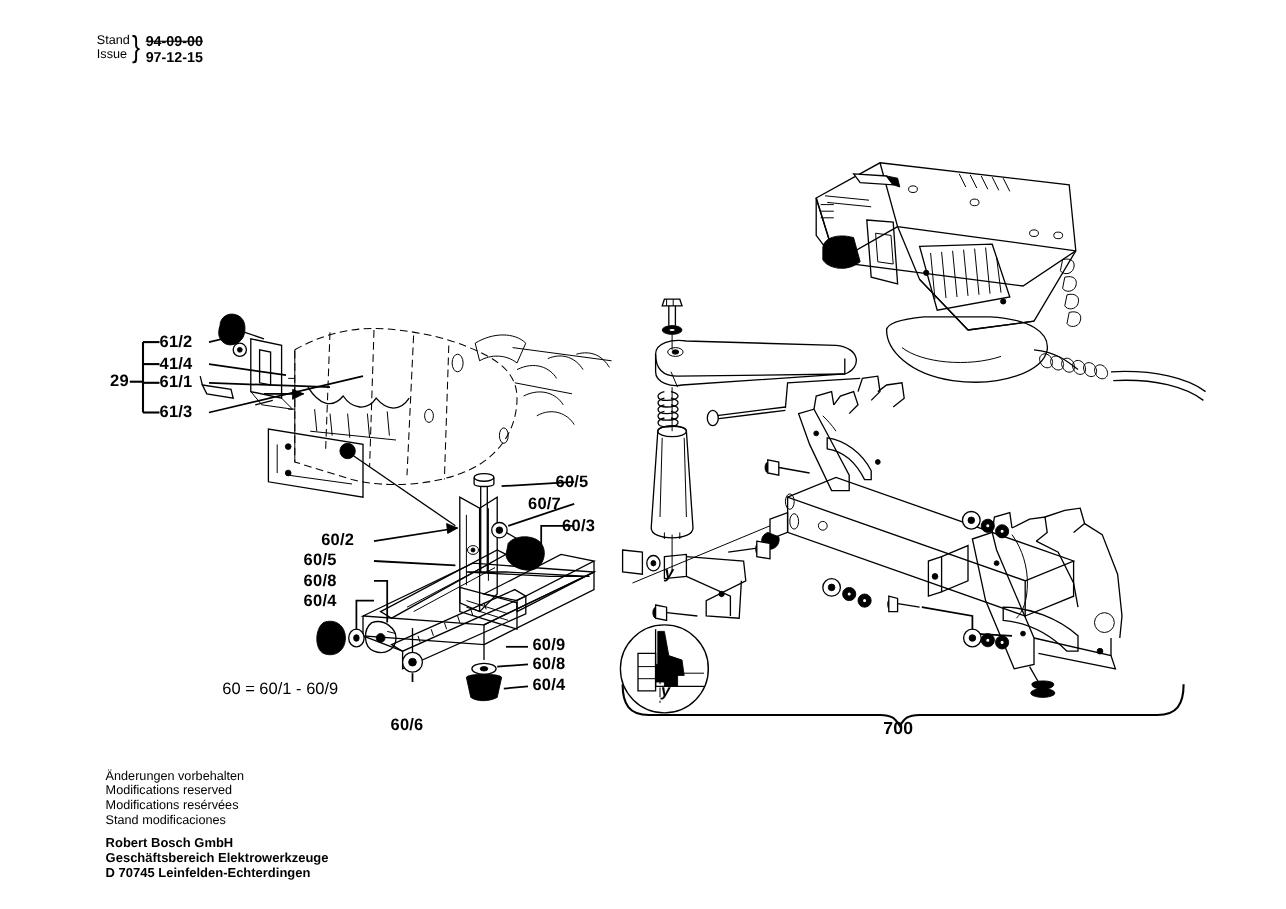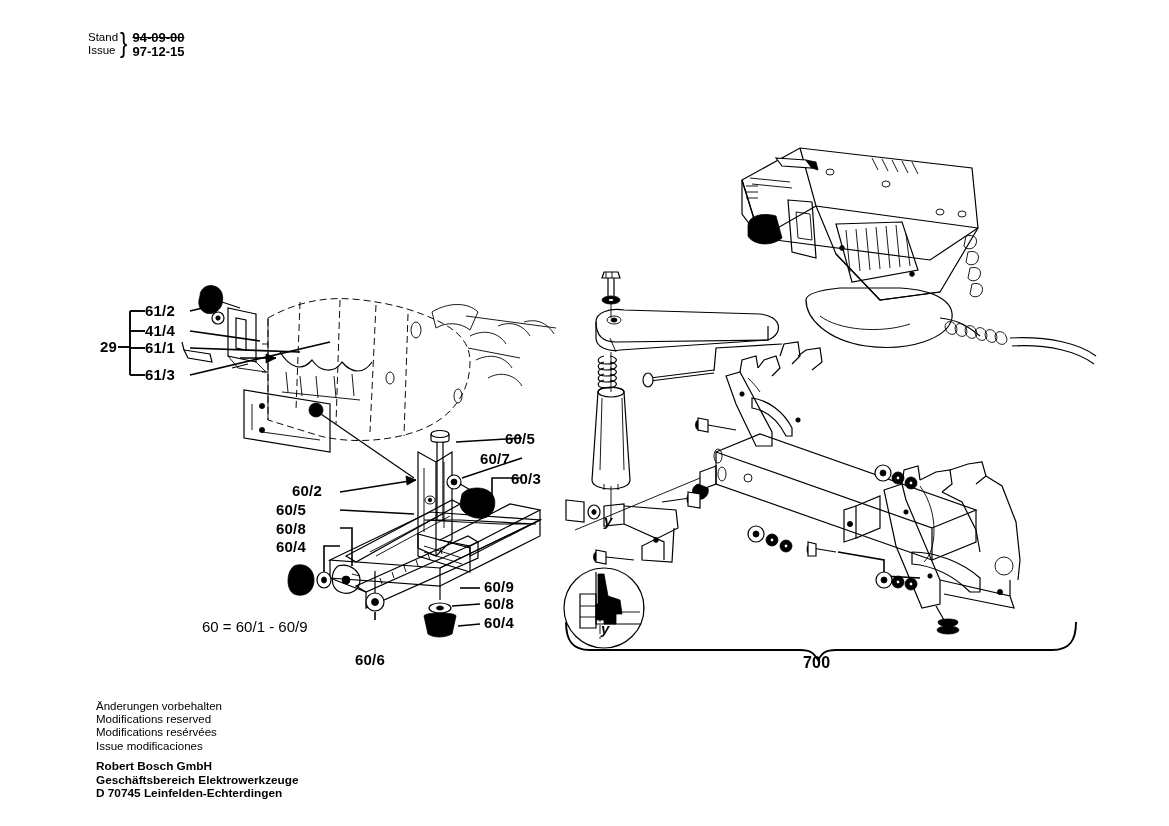--- a/index.html
+++ b/index.html
@@ -547,20 +547,20 @@
 
   <div class="abs ylabel" style="left:604px; top:512px;">y</div>
   <div class="abs ylabel" style="left:601px; top:620px;">y</div>
 
   <div class="abs callout" style="left:803px; top:654px; font-size:16px;">700</div>
 
   <div class="abs" id="footer-block">
     <div class="foot-line">Änderungen vorbehalten</div>
     <div class="foot-line">Modifications reserved</div>
     <div class="foot-line">Modifications resérvées</div>
-    <div class="foot-line">Issue modificaciones</div>
+    <div class="foot-line">Stand modificaciones</div>
     <div class="foot-gap"></div>
     <div class="foot-line bold">Robert Bosch GmbH</div>
     <div class="foot-line bold">Geschäftsbereich Elektrowerkzeuge</div>
     <div class="foot-line bold">D 70745 Leinfelden-Echterdingen</div>
   </div>
 
 </div>
 
 </body></html>

